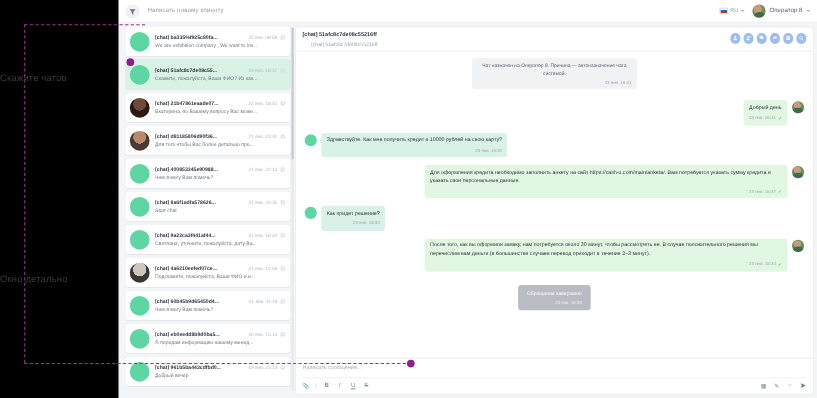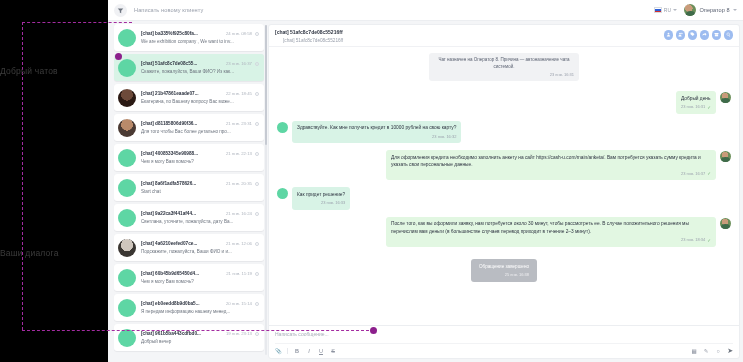--- a/index.html
+++ b/index.html
@@ -436,16 +436,16 @@
       </div>
     </div>
   </div>
 
   <div class="anno">
     <div class="dash-h" style="left:22px; top:22px; width:110px;"></div>
     <div class="dash-v" style="left:22px; top:22px; height:308px;"></div>
     <div class="dash-h" style="left:22px; top:330px; width:352px;"></div>
     <div class="knob" style="left:115px; top:53px;"></div>
     <div class="knob" style="left:370px; top:327px;"></div>
-    <div class="anno-label" style="left:0px; top:66px;">Добрый чатов</div>
-    <div class="anno-label" style="left:0px; top:248px;">Ваши диалога</div>
+    <div class="anno-label" style="left:0px; top:66px;">Скажите чатов</div>
+    <div class="anno-label" style="left:0px; top:248px;">Окно детально</div>
   </div>
 </div>
 
 </body></html>

